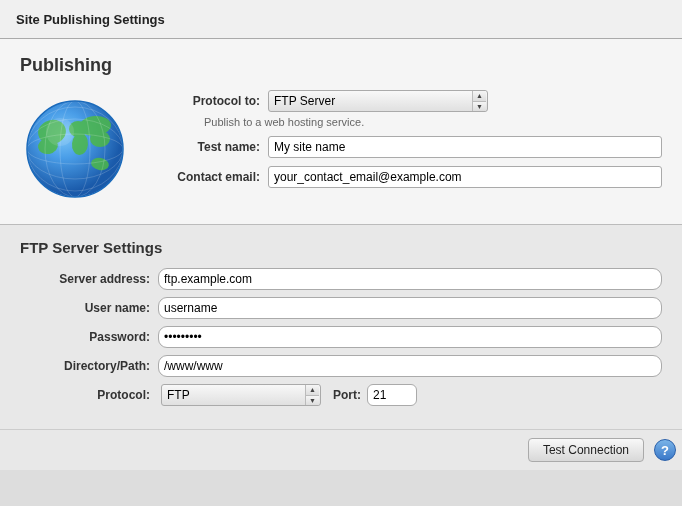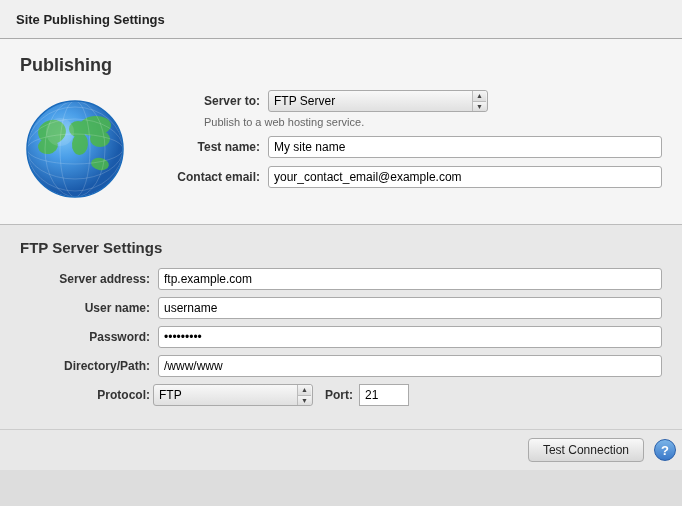--- a/index.html
+++ b/index.html
@@ -126,35 +126,35 @@
       width: 130px;
       margin-right: 8px;
       font-weight: bold;
       color: #333;
       font-size: 12px;
     }
     .ftp-input {
       flex: 1;
       height: 22px;
       border: 1px solid #aaa;
-      border-radius: 3px;
+      border-radius: 9px;
       padding: 2px 5px;
       font-size: 12px;
       background: white;
       outline: none;
     }
     .protocol-row {
       display: flex;
       align-items: center;
       margin-bottom: 7px;
     }
     .protocol-label {
       text-align: right;
       width: 130px;
-      margin-right: 3px;
+      margin-right: 11px;
       font-weight: bold;
       color: #333;
       font-size: 12px;
     }
     .protocol-select {
       height: 22px;
       border: 1px solid #aaa;
       border-radius: 3px;
       padding: 1px 24px 1px 5px;
       font-size: 12px;
@@ -168,21 +168,21 @@
       font-weight: bold;
       color: #333;
       font-size: 12px;
       margin-left: 12px;
       margin-right: 6px;
     }
     .port-input {
       width: 50px;
       height: 22px;
       border: 1px solid #aaa;
-      border-radius: 0;
+      border-radius: 6px;
       padding: 2px 5px;
       font-size: 12px;
       background: white;
       outline: none;
     }
 
     
     .bottom-bar {
       background: #e8e8e8;
       border-top: 1px solid #ccc;
@@ -301,21 +301,21 @@
 
         <circle cx="40" cy="38" r="14" fill="rgba(255,255,255,0.12)"></circle>
 
         <circle cx="55" cy="55" r="48" fill="none" stroke="#1a6abb" stroke-width="1.5"></circle>
       </svg>
     </div>
 
     <div class="form-area">
 
       <div class="publish-to-row form-row">
-        <span class="form-label">Server to:</span>
+        <span class="form-label">Protocol to:</span>
         <div class="stepper-select">
           <select class="form-select" style="min-width:220px;">
             <option>FTP Server</option>
             <option>Amazon S3</option>
             <option>Local Folder</option>
           </select>
           <div class="stepper-arrows">
             <button class="stepper-up">▲</button>
             <button class="stepper-down">▼</button>
           </div>

